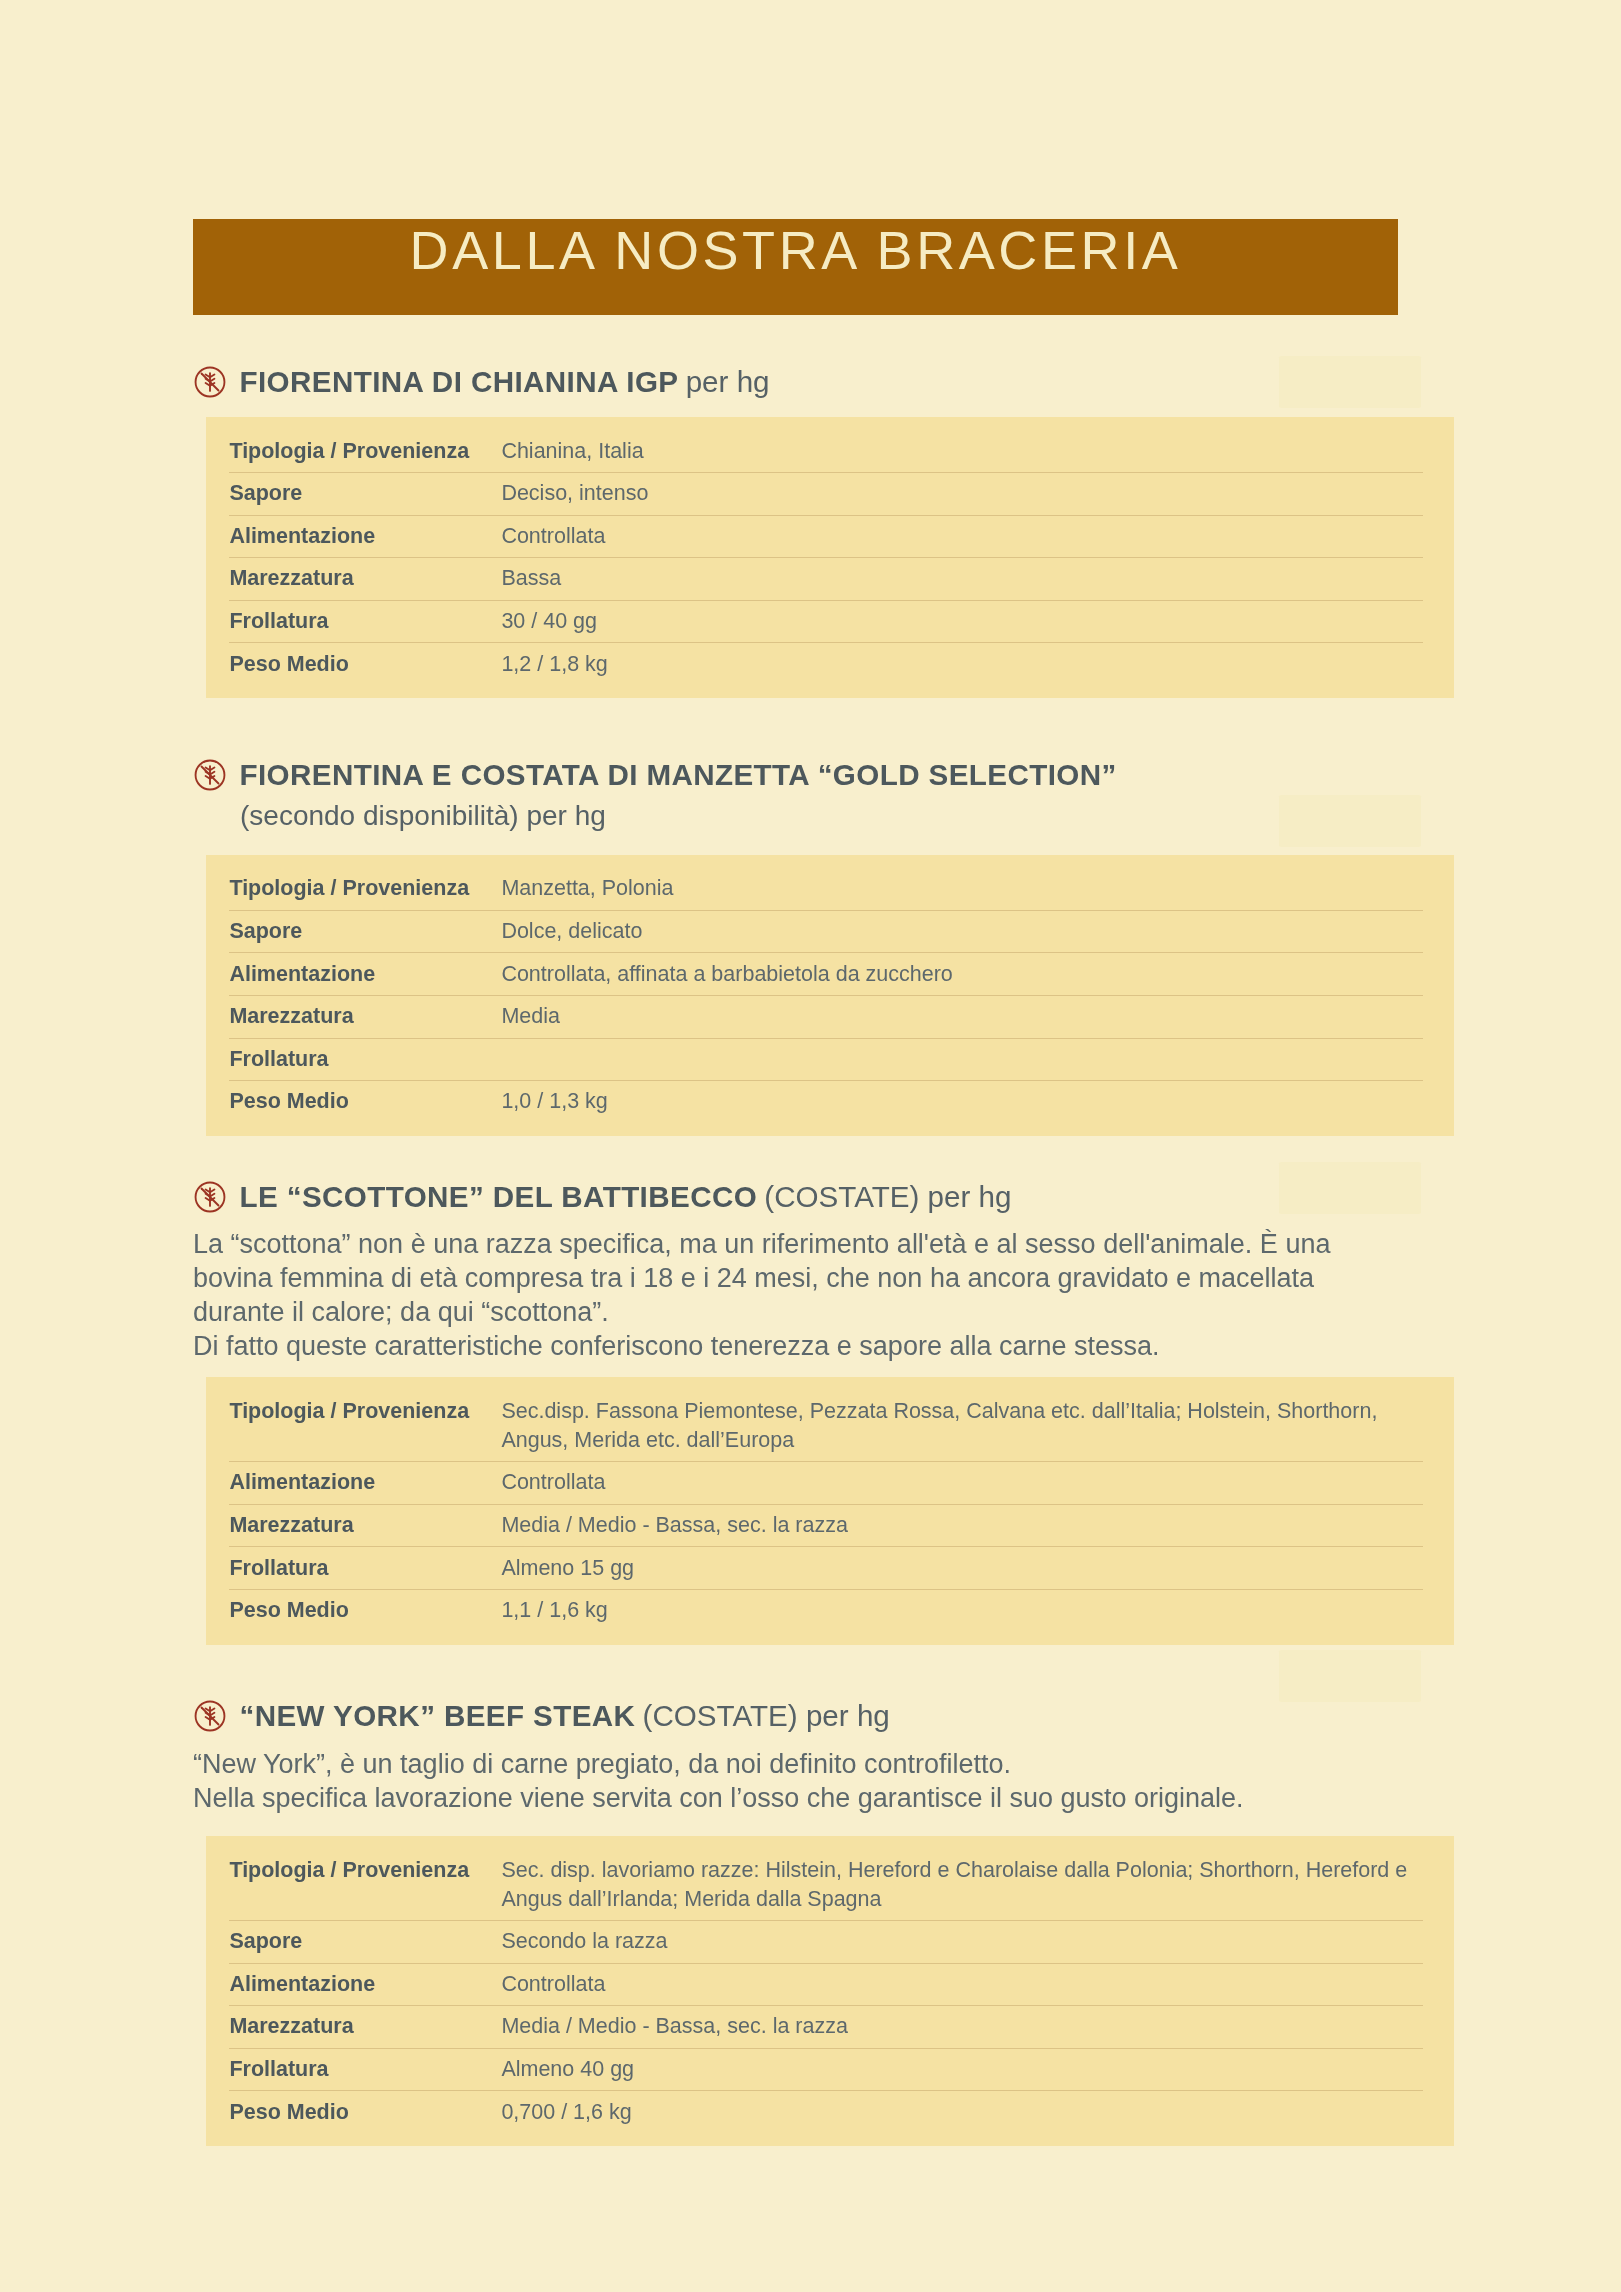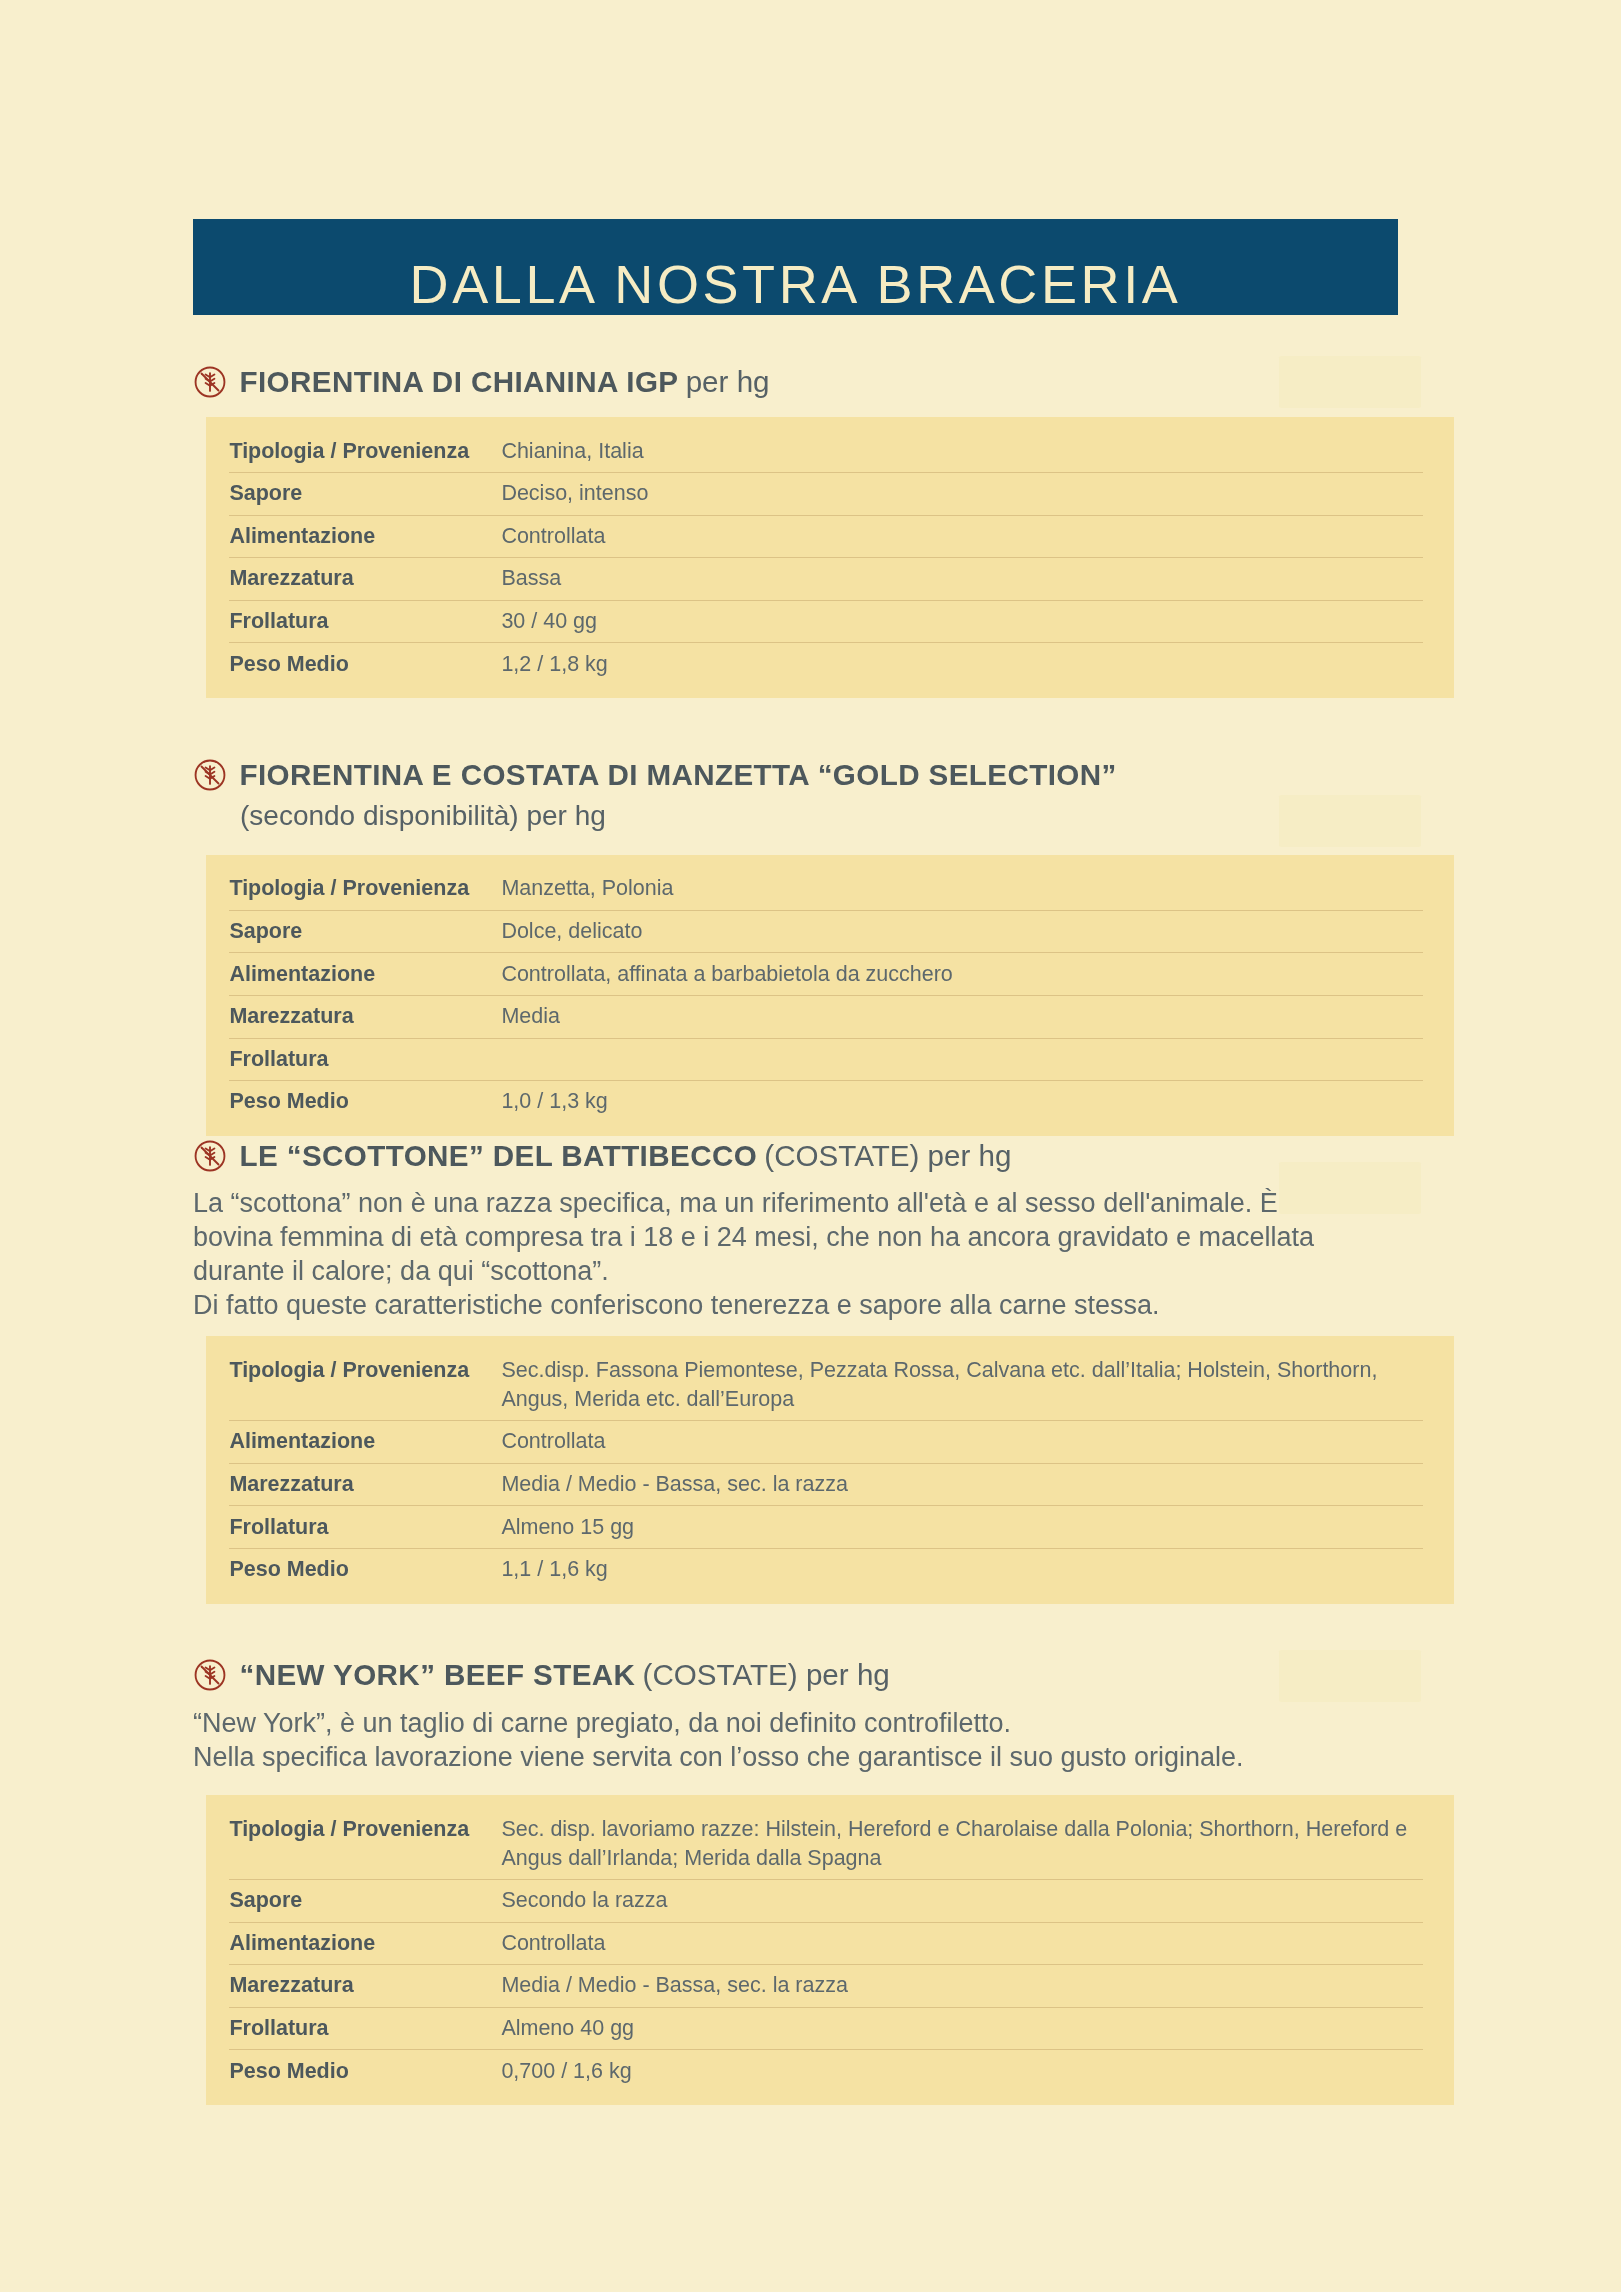--- a/index.html
+++ b/index.html
@@ -21,23 +21,23 @@
   .shade-patch {
     position: absolute;
     width: 142px;
     height: 52px;
     background: #f6edc5;
     border-radius: 1.8px;
   }
   .banner {
     width: 1205px;
     height: 96px;
-    background: #0c4a6e;
+    background: #a16207;
     display: flex;
-    align-items: flex-end;
+    align-items: flex-start;
     justify-content: center;
   }
   .banner-title {
     color: #f6ecc3;
     font-size: 54px;
     font-weight: 400;
     letter-spacing: 3.6px;
     white-space: nowrap;
   }
   .menu-section { margin-top: 0; }
@@ -93,21 +93,21 @@
     font-size: 21.5px;
     font-weight: 400;
     color: #5d686c;
     line-height: 29px;
   }
   
   .s1-heading { margin-top: 47px; }
   .s1-table   { margin-top: 16px; }
   .s2-heading { margin-top: 57px; }
   .s2-table   { margin-top: 23px; }
-  .s3-heading { }
+  .s3-heading { margin-top: 41px; }
   .s3-table   { margin-top: 14.3px; }
   .s4-heading { margin-top: 52px; }
   .s4-table   { margin-top: 21.5px; }
 </style>
 </head>
 <body>
 
 <div class="page">
 
   <div class="shade-patch" style="left:1279px; top:356px;"></div>

